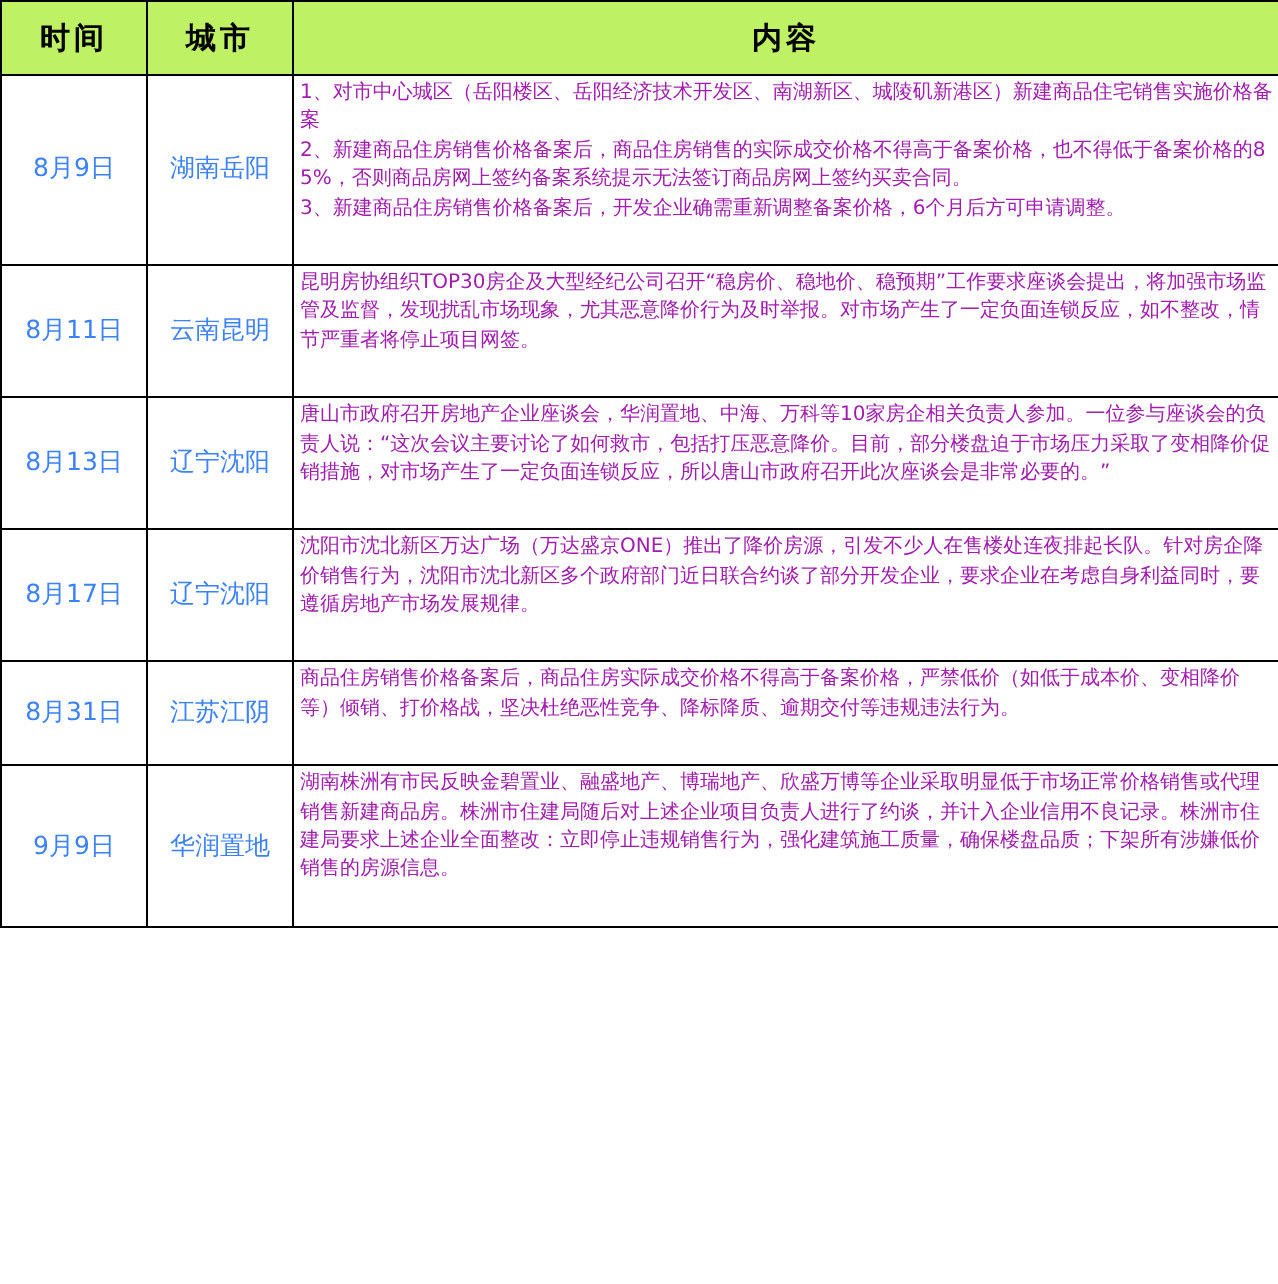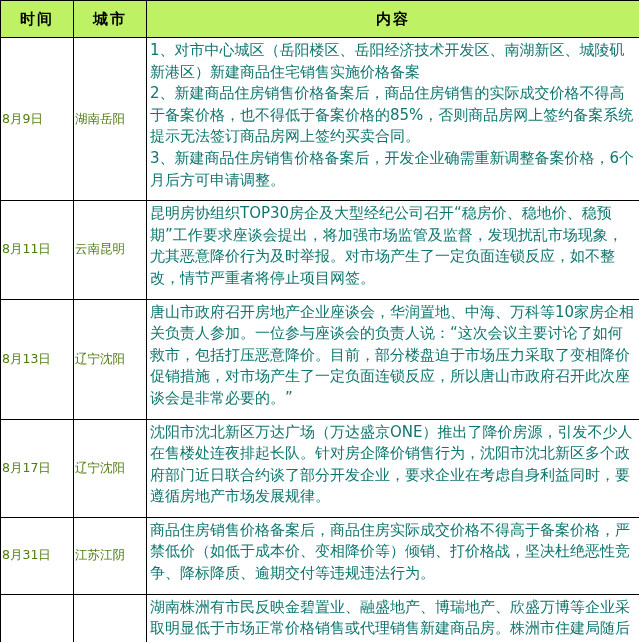--- a/index.html
+++ b/index.html
@@ -34,32 +34,32 @@
     line-height: 36px;
     padding: 0;
     text-align: center;
     letter-spacing: 2px;
   }
   col.col-time  { width: 73px; }
   col.col-city  { width: 73px; }
   col.col-body  { width: 493px; }
 
   td.cell-time, td.cell-city {
-    text-align: left;
+    text-align: center;
     font-size: 12.5px;
-    color: #4d7c0f;
+    color: #3b82f6;
     padding: 2px 1px;
     white-space: nowrap;
   }
   td.cell-content {
     text-align: left;
-    font-size: 15px;
+    font-size: 10px;
     line-height: 1.44;
-    color: #0f766e;
-    padding: 2px 2px 9px 3px;
+    color: #a21caf;
+    padding: 2px 2px 20px 3px;
     word-break: break-all;
   }
   td.cell-content p {
     margin: 0;
     padding: 0;
   }
 </style>
 </head>
 <body>
 

